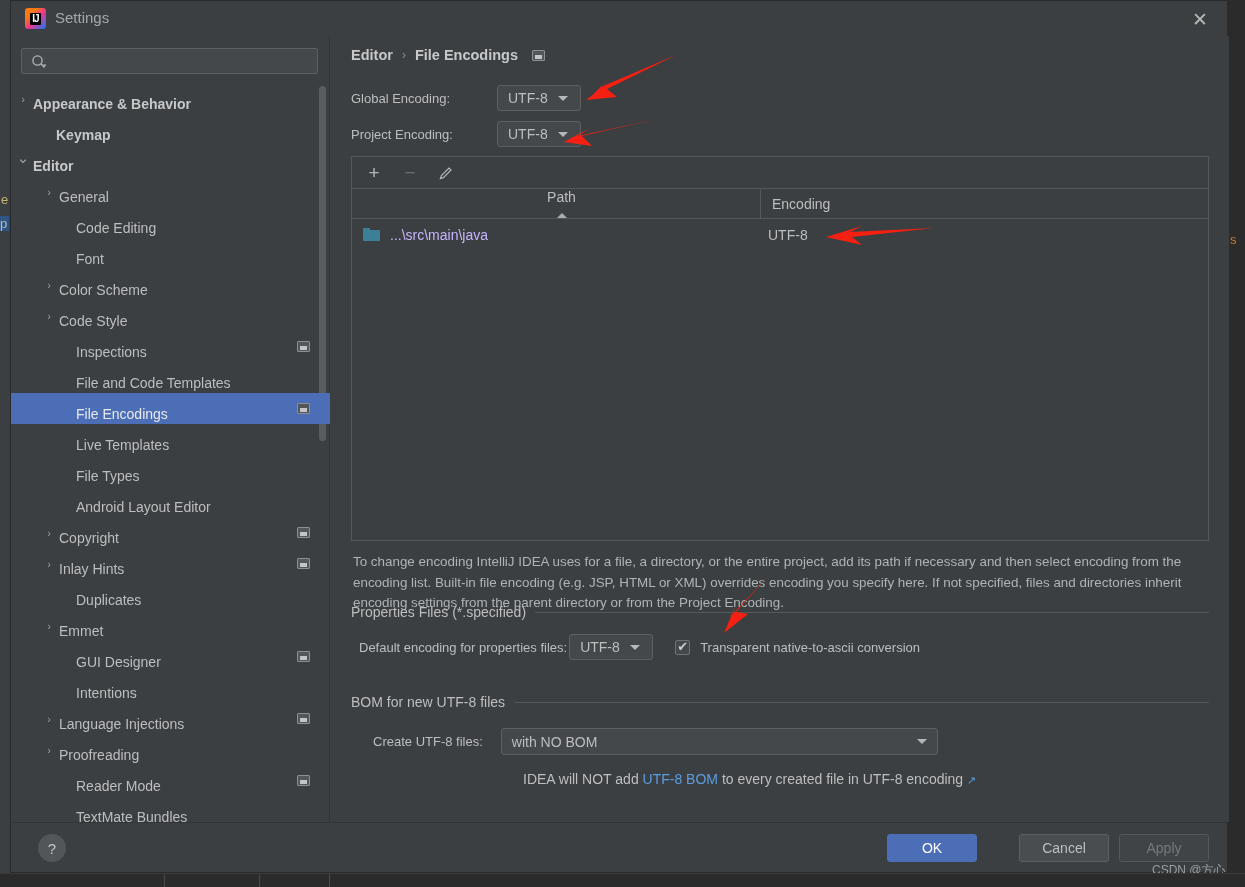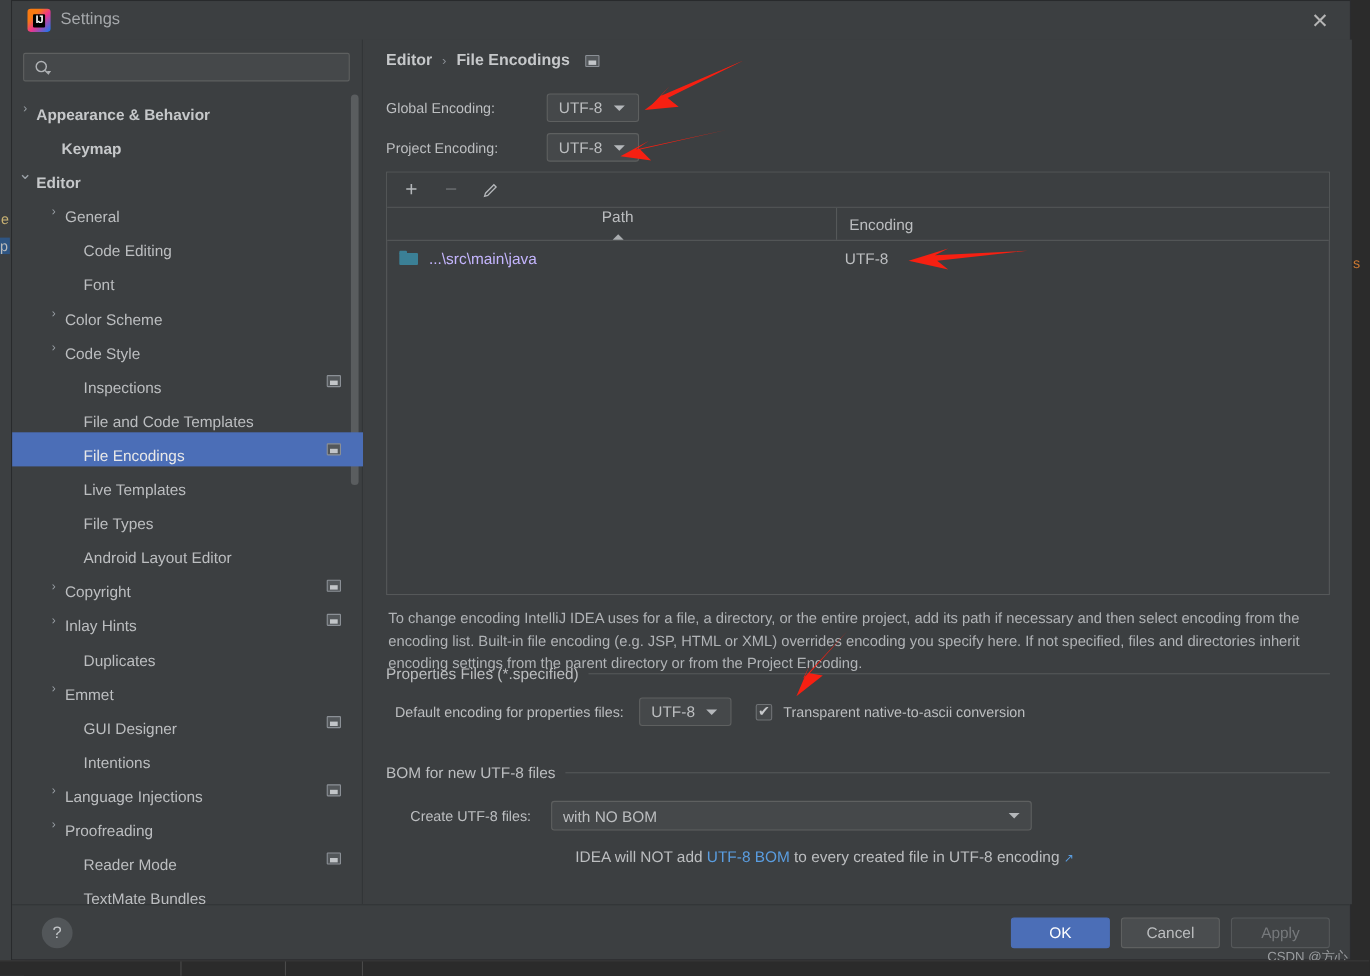--- a/index.html
+++ b/index.html
@@ -117,21 +117,21 @@
   .ext-arrow { color:#5a9de0; font-size:11px; }
 
   
   .footer { position:absolute; left:0; top:821px; width:1216px; height:50px; background:#3c3f41;
             border-top:1px solid #323537; }
   .help-btn { position:absolute; left:27px; top:11px; width:28px; height:28px; border-radius:50%;
               background:#525659; color:#c3c6c9; font-size:15px; display:flex; align-items:center;
               justify-content:center; cursor:pointer; }
   .btn { position:absolute; top:11px; height:28px; border-radius:3px; display:flex; align-items:center;
          justify-content:center; font-size:14px; cursor:pointer; }
-  .btn-ok { left:908px; width:90px; background:#4b6eb7; color:#ffffff; border:1px solid #4b6eb7; }
+  .btn-ok { left:876px; width:90px; background:#4b6eb7; color:#ffffff; border:1px solid #4b6eb7; }
   .btn-cancel { left:1008px; width:90px; background:#4a4d4f; color:#bcbec0; border:1px solid #5e6060; }
   .btn-apply { left:1108px; width:90px; background:#414446; color:#76797c; border:1px solid #55585a; cursor:default; }
 
   .watermark { position:absolute; left:1152px; top:862px; font-size:12px; color:#9a9da0; }
 
   
   .arrows { position:absolute; left:0; top:0; width:1245px; height:887px; pointer-events:none; }
 
   
   .taskbar { position:absolute; left:0; top:873px; width:1245px; height:14px; background:#2b2b2b;
@@ -315,21 +315,21 @@
         </div>
       </div>
 
       <div class="desc">To change encoding IntelliJ IDEA uses for a file, a directory, or the entire project, add its path if necessary and then select encoding from the encoding list. Built-in file encoding (e.g. JSP, HTML or XML) overrides encoding you specify here. If not specified, files and directories inherit encoding settings from the parent directory or from the Project Encoding.</div>
 
       <div class="group-title-row" style="left:20px; top:568px;">
         <span class="group-title">Properties Files (*.specified)</span>
         <span class="group-line"></span>
       </div>
       <div class="field-row" style="left:28px; top:598px;">
-        <span class="field-label" style="margin-right:14px;">Default encoding for properties files:</span>
+        <span class="field-label" style="margin-right:2px;">Default encoding for properties files:</span>
         <span class="combo" style="width:84px;">
           <span class="combo-val">UTF-8</span>
           <span class="combo-arrow"></span>
         </span>
         <span class="checkbox checked" style="margin-left:22px;"></span>
         <span class="field-label" style="margin-left:10px;">Transparent native-to-ascii conversion</span>
       </div>
 
       <div class="group-title-row" style="left:20px; top:658px;">
         <span class="group-title">BOM for new UTF-8 files</span>

